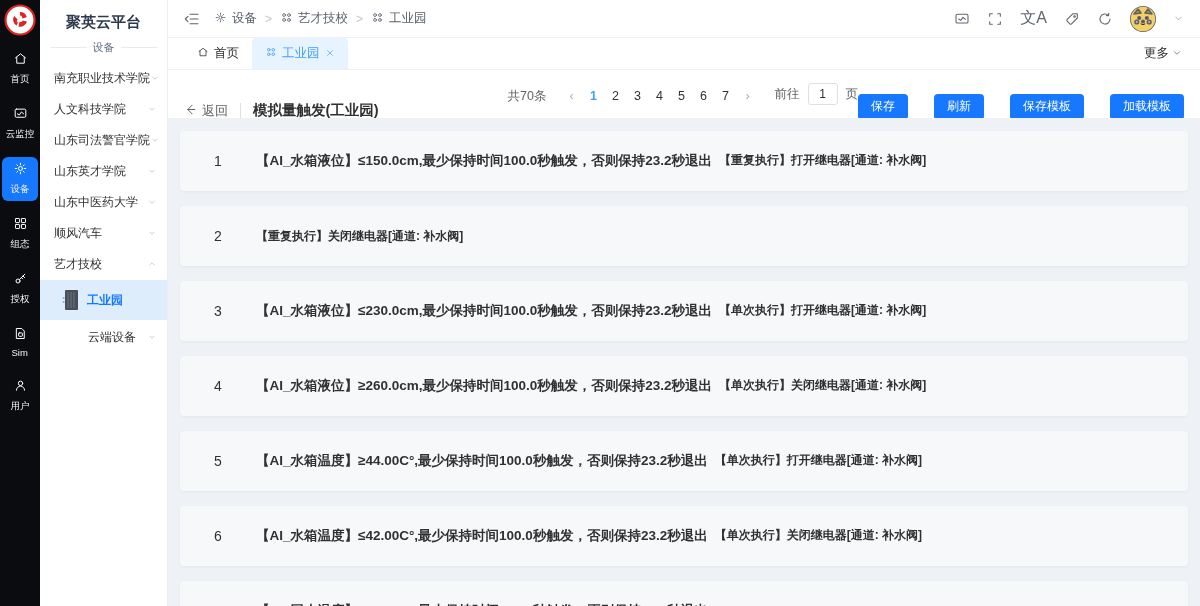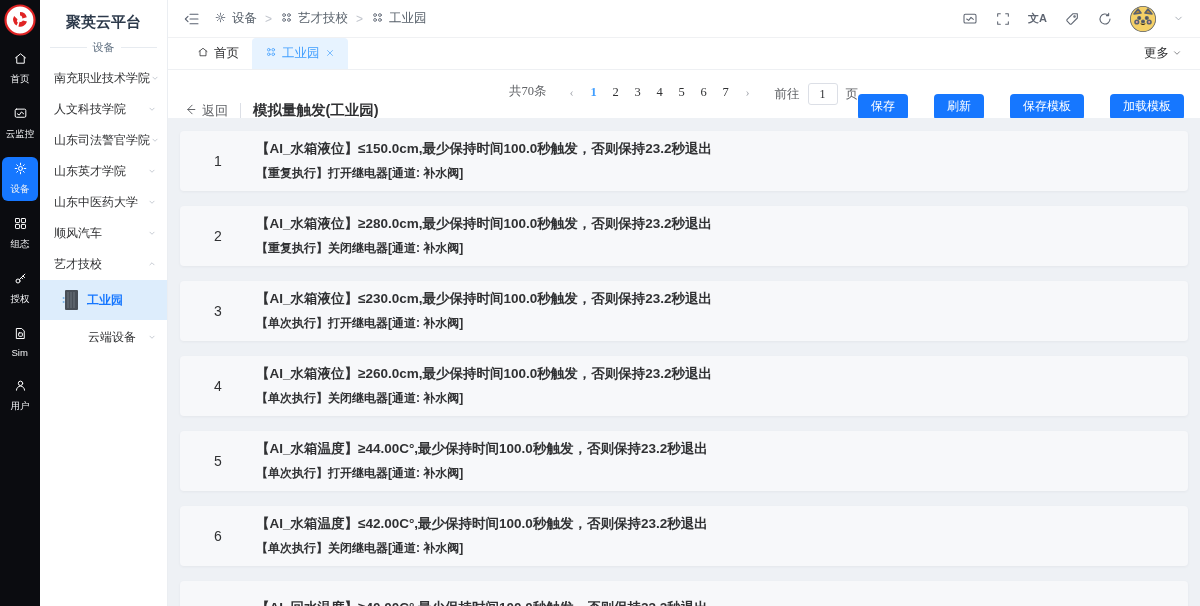--- a/index.html
+++ b/index.html
@@ -31,55 +31,55 @@
 
   .crumbbar { height:38px; background:#fff; border-bottom:1px solid #f0f1f3; display:flex; align-items:center; padding:0 16px; flex-shrink:0; }
   .crumbbar svg { stroke:#5a6270; fill:none; stroke-width:1.6; stroke-linecap:round; stroke-linejoin:round; }
   .fold { width:16px; height:16px; margin-right:14px; cursor:pointer; }
   .crumb { display:flex; align-items:center; gap:5px; font-size:12.5px; color:#57606a; cursor:pointer; }
   .crumb svg { width:13px; height:13px; }
   .crumb-sep { color:#c0c4cc; font-size:12px; margin:0 8px; }
   .topbar-right { margin-left:auto; display:flex; align-items:center; gap:17px; }
   .tb-icon { width:16px; height:16px; cursor:pointer; display:flex; align-items:center; justify-content:center; }
   .tb-icon svg { width:16px; height:16px; stroke:#5f6672; }
-  .tb-trans { font-size:11px; color:#5f6672; font-weight:700; white-space:nowrap; cursor:pointer; }
+  .tb-trans { font-size:16px; color:#5f6672; font-weight:400; white-space:nowrap; cursor:pointer; }
   .avatar { width:26px; height:26px; border-radius:50%; overflow:hidden; cursor:pointer; }
   .av-chev svg { width:11px; height:11px; stroke:#8a919c; }
 
   .tabbar { height:32px; background:#fff; border-bottom:1px solid #eef0f3; display:flex; align-items:stretch; padding-left:16px; flex-shrink:0; }
   .tab { display:flex; align-items:center; gap:5px; padding:0 13px; font-size:12.5px; color:#303133; cursor:pointer; border-radius:4px 4px 0 0; }
   .tab svg { width:12px; height:12px; stroke:#303133; fill:none; stroke-width:1.6; stroke-linecap:round; stroke-linejoin:round; }
   .tab.active { background:#e7f3ff; color:#409eff; }
   .tab.active svg { stroke:#409eff; }
   .tab .close svg { width:10px; height:10px; stroke:#409eff; }
   .more { margin-left:auto; display:flex; align-items:center; gap:3px; padding-right:18px; font-size:12.5px; color:#303133; cursor:pointer; }
   .more svg { width:10px; height:10px; stroke:#606266; fill:none; stroke-width:1.8; stroke-linecap:round; stroke-linejoin:round; }
 
   
   .toolbar { height:48px; background:#fff; display:flex; align-items:center; padding:0 16px; flex-shrink:0; }
   .tb-left { flex:1; display:flex; align-items:center; min-width:0;margin-top:33px; }
   .back { display:flex; align-items:center; gap:5px; font-size:13px; color:#606266; cursor:pointer; }
   .back svg { width:13px; height:13px; stroke:#606266; fill:none; stroke-width:1.8; stroke-linecap:round; stroke-linejoin:round; }
   .tb-divider { width:1px; height:15px; background:#dcdfe6; margin:0 12px; }
   .page-title { font-size:14.5px; font-weight:700; color:#303133; white-space:nowrap; }
-  .pager { display:flex; align-items:flex-start; font-size:12.5px; color:#606266;font-family:Liberation Serif, serif; }
+  .pager { display:flex; align-items:flex-end; font-size:12.5px; color:#606266; }
   .pager .total { margin-right:14px; }
   .pg-btn { min-width:22px; text-align:center; font-size:12.5px; color:#303133; cursor:pointer; padding:2px 3px; }
   .pg-btn.arrow { color:#a8abb2; }
   .pg-btn.active { color:#409eff; font-weight:600; }
   .goto { display:flex; align-items:center; gap:8px; margin-left:16px; }
   .goto input { width:30px; height:22px; border:1px solid #dcdfe6; border-radius:3px; text-align:center; font-size:12px; color:#303133; outline:none; font-family:inherit; }
   .tb-right { flex:1; display:flex; align-items:center; justify-content:flex-end; gap:26px;margin-top:25px; }
   .btn { height:26px; padding:0 13px; background:#1677ff; color:#fff; border:none; border-radius:4px; font-size:12px; cursor:pointer; font-family:inherit; white-space:nowrap; }
 
   
   .list { flex:1; background:#eef1f5; padding:13px 12px 0 12px; overflow:hidden; }
   .rule { background:#f7f8fa; border-radius:4px; height:60px; margin-bottom:15px; display:flex; align-items:center; box-shadow:0 1px 3px rgba(31,45,61,.05); cursor:pointer; }
   .rule .num { width:76px; text-align:center; font-size:14px; color:#303133; flex-shrink:0; }
-  .rule .body { display:flex; flex-direction:column; gap:7px; min-width:0; }
+  .rule .body { display:flex; flex-direction:row; gap:7px; min-width:0; }
   .rule .cond { font-size:13.5px; font-weight:700; color:#303133; white-space:nowrap; }
   .rule .act { font-size:12px; font-weight:600; color:#303133; white-space:nowrap; }
 
   .devicon { width:17px; height:22px; flex-shrink:0; }
 </style>
 </head>
 <body>
 
 <div class="app">
 
@@ -362,21 +362,20 @@
       <div class="rule">
         <div class="num">1</div>
         <div class="body">
             <div class="cond">【AI_水箱液位】≤150.0cm,最少保持时间100.0秒触发，否则保持23.2秒退出</div>
             <div class="act">【重复执行】打开继电器[通道: 补水阀]</div>
           </div>
       </div>
       <div class="rule">
         <div class="num">2</div>
         <div class="body">
-            <div class="cond">【AI_水箱液位】≥280.0cm,最少保持时间100.0秒触发，否则保持23.2秒退出</div>
             <div class="act">【重复执行】关闭继电器[通道: 补水阀]</div>
           </div>
       </div>
       <div class="rule">
         <div class="num">3</div>
         <div class="body">
             <div class="cond">【AI_水箱液位】≤230.0cm,最少保持时间100.0秒触发，否则保持23.2秒退出</div>
             <div class="act">【单次执行】打开继电器[通道: 补水阀]</div>
           </div>
       </div>

